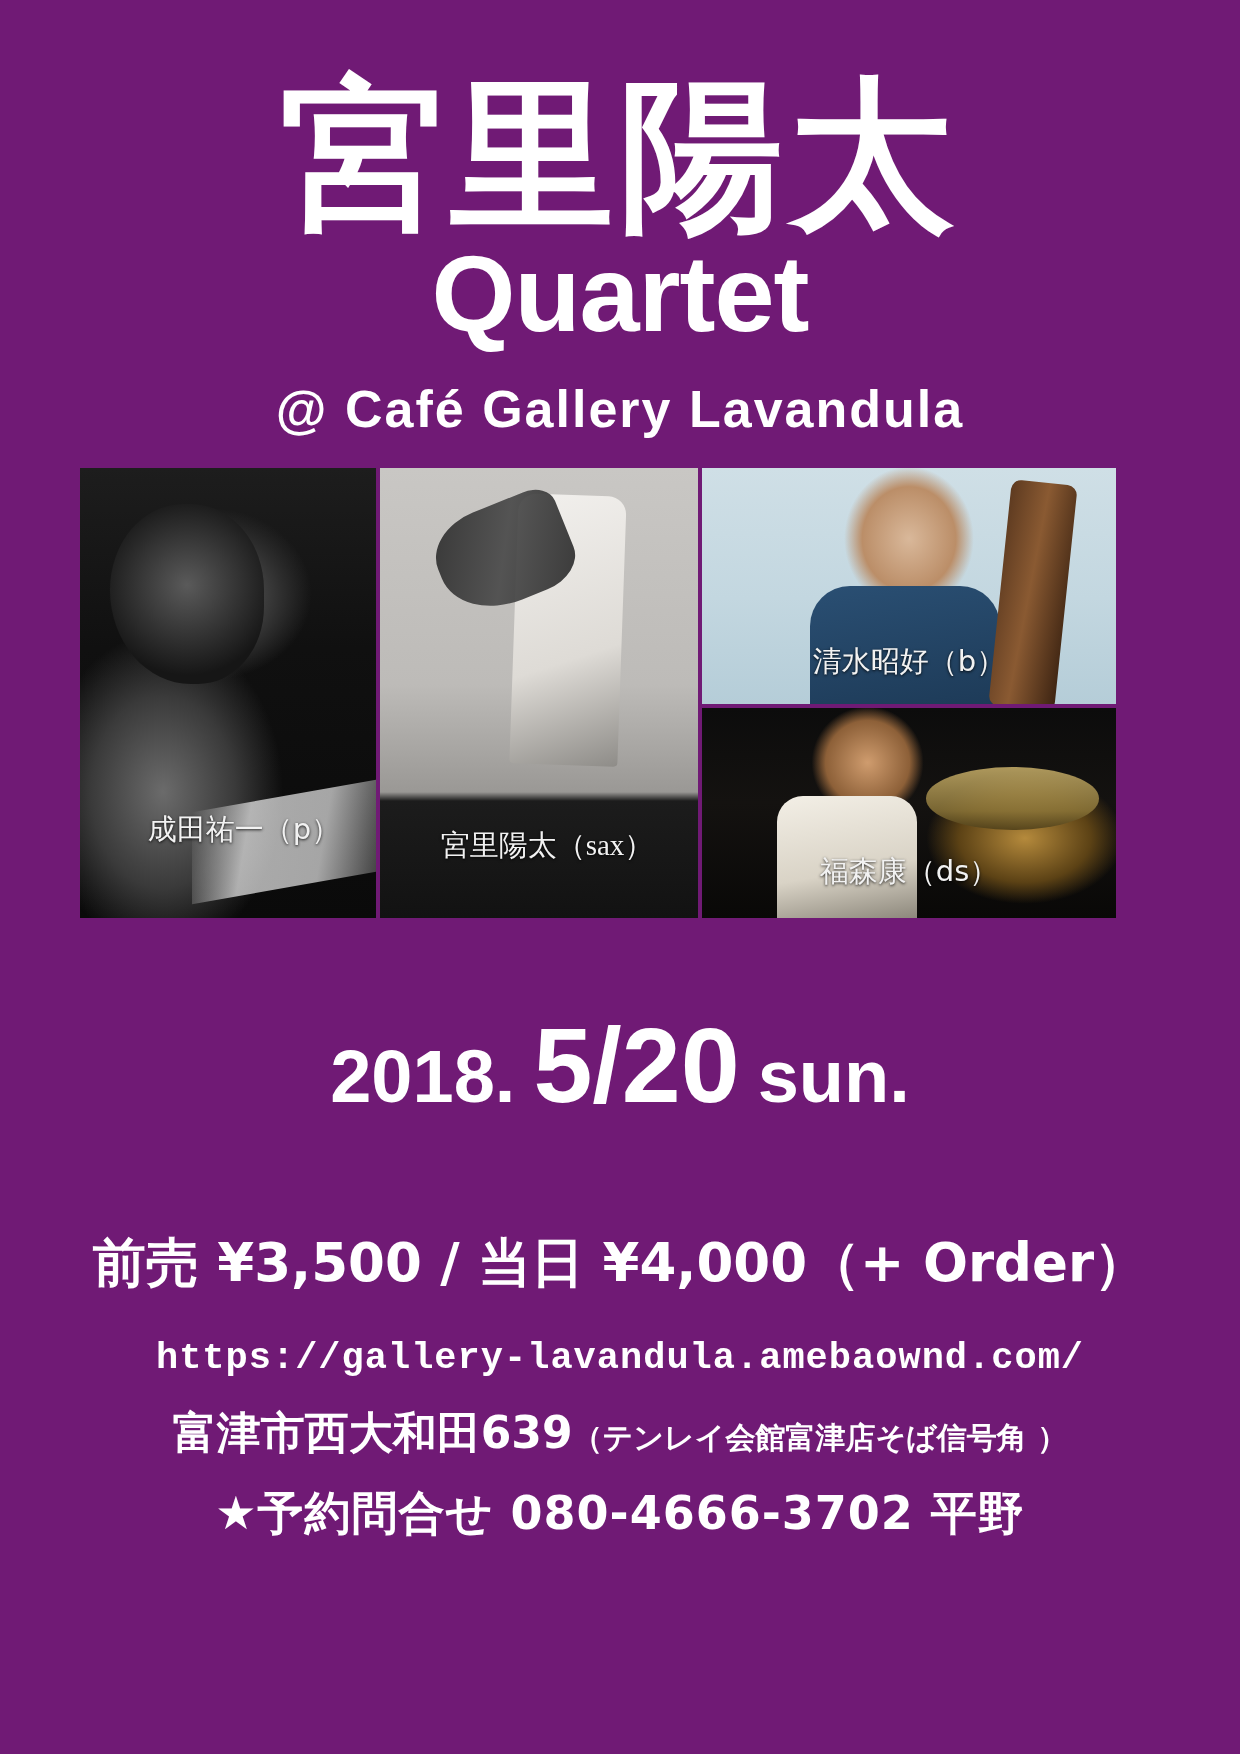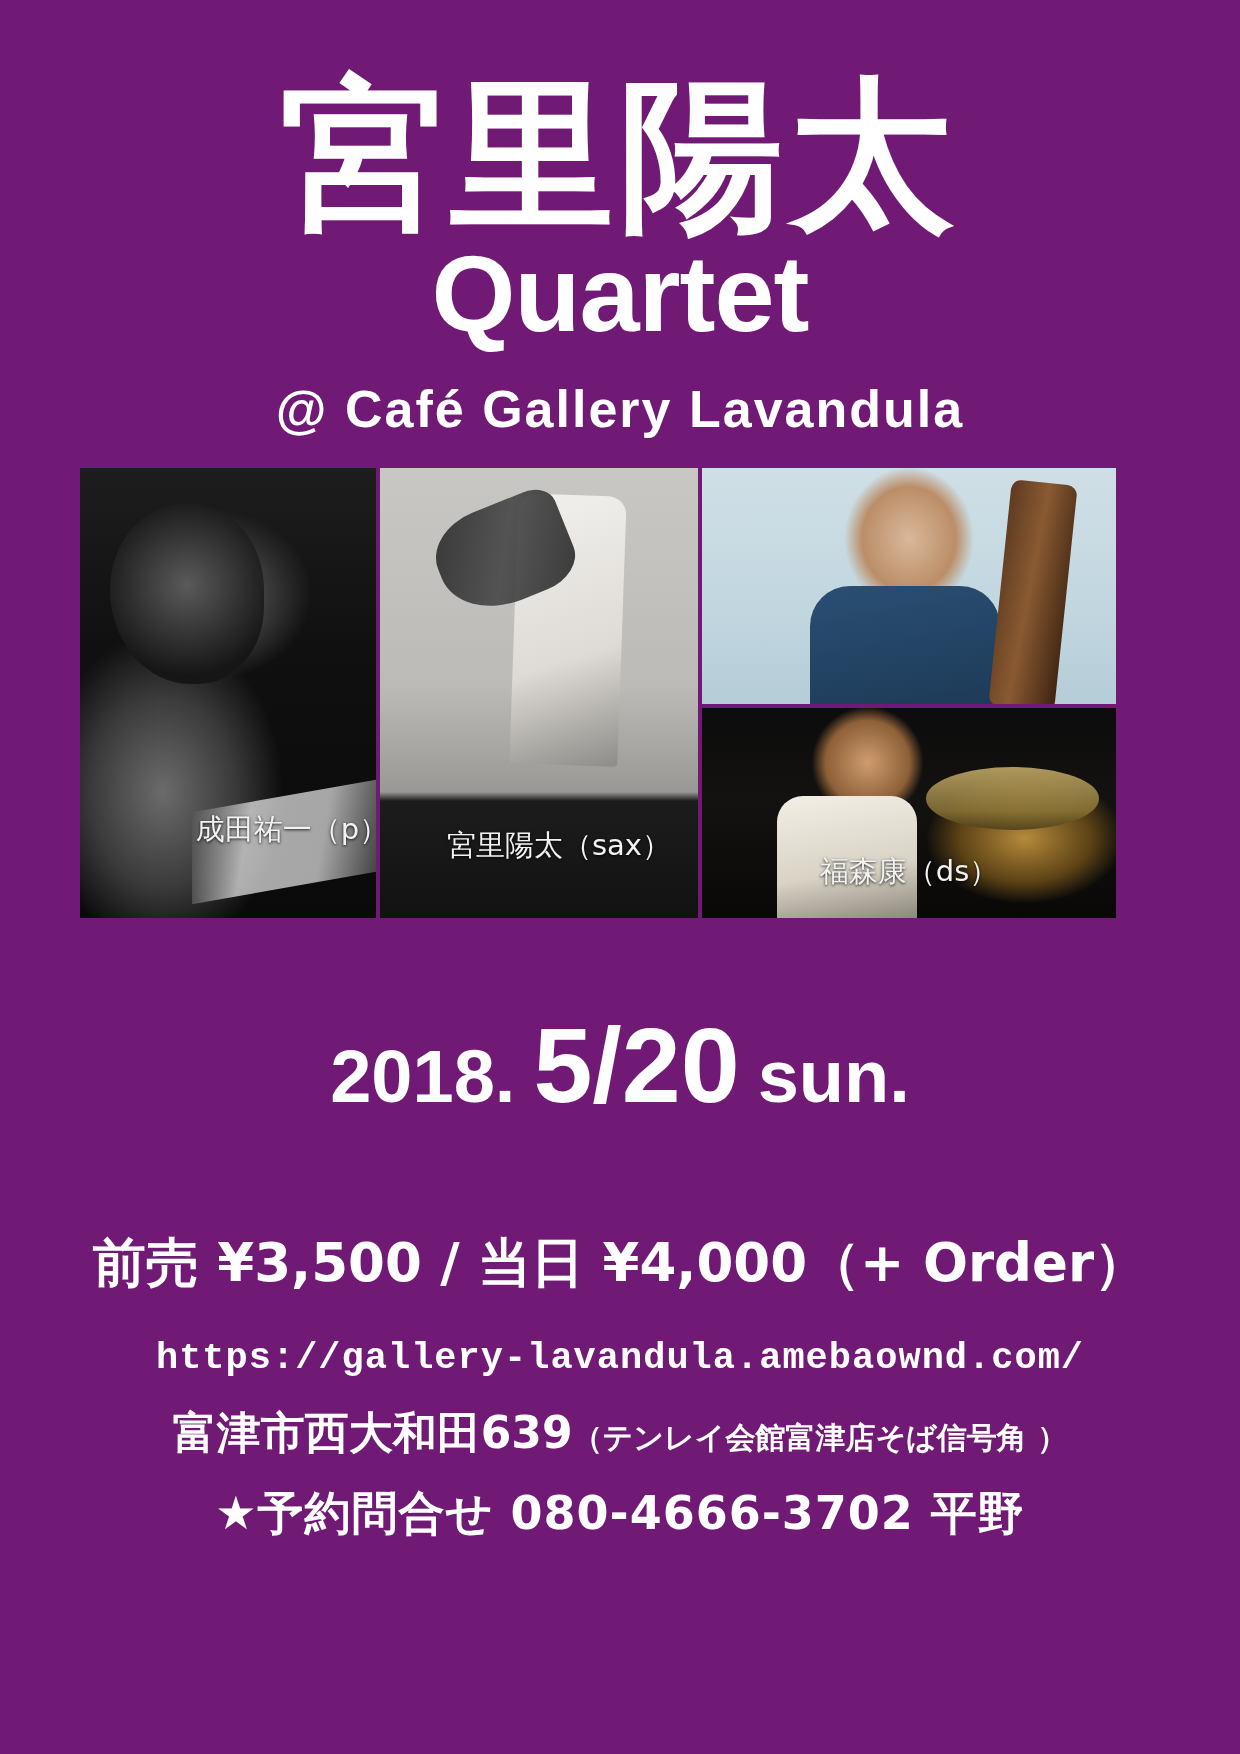--- a/index.html
+++ b/index.html
@@ -102,22 +102,22 @@
     font-family: "DejaVu Sans", "Liberation Sans", sans-serif;
     white-space: nowrap;
   }
   .cap-piano { bottom: 68px; }
   .cap-sax   { bottom: 52px; }
   .cap-bass  { bottom: 22px; }
   .cap-drums { bottom: 26px; }
   .cap-sax, .cap-bass, .cap-drums { text-align: center; }
   .cap-bass  { padding-right: 8px; }
   .cap-drums { }
-  .cap-piano { padding-left: 16px; margin-left: 48px; }
-  .cap-sax   { padding-left: 20px; }
+  .cap-piano { padding-left: 16px; }
+  .cap-sax   { padding-left: 8px; font-family: Liberation Serif, serif; }
 
   
   .img-piano {
     position: absolute; inset: 0;
     background:
       radial-gradient(ellipse 130px 110px at 44% 28%, #6e6e6e 0%, #2e2e2e 55%, rgba(0,0,0,0) 78%),
       radial-gradient(ellipse 150px 200px at 28% 72%, #6b6b6b 0%, #3a3a3a 48%, rgba(0,0,0,0) 80%),
       linear-gradient(180deg, #1d1d1d 0%, #101010 40%, #0a0a0a 100%);
   }
   .img-piano::after {
@@ -312,20 +312,21 @@
     </div>
 
     <div class="photo photo-sax">
       <div class="img-sax"></div>
       <div class="caption cap-sax">宮里陽太（sax）</div>
     </div>
 
     <div class="photo-right">
       <div class="photo photo-bass">
         <div class="img-bass"></div>
+        <div class="caption cap-bass">清水昭好（b）</div>
       </div>
       <div class="photo photo-drums">
         <div class="img-drums"></div>
         <div class="caption cap-drums">福森康（ds）</div>
       </div>
     </div>
 
   </div>
 
   <div class="date-line">

